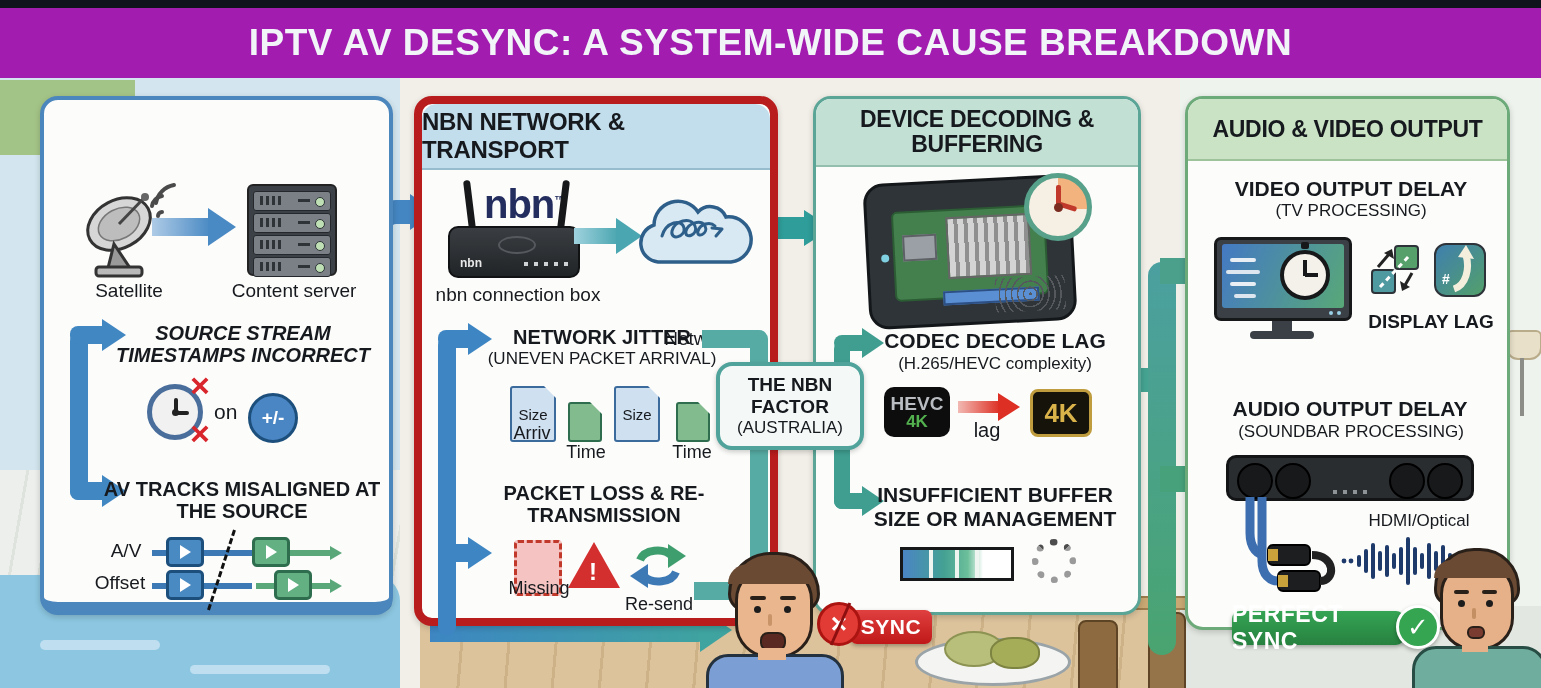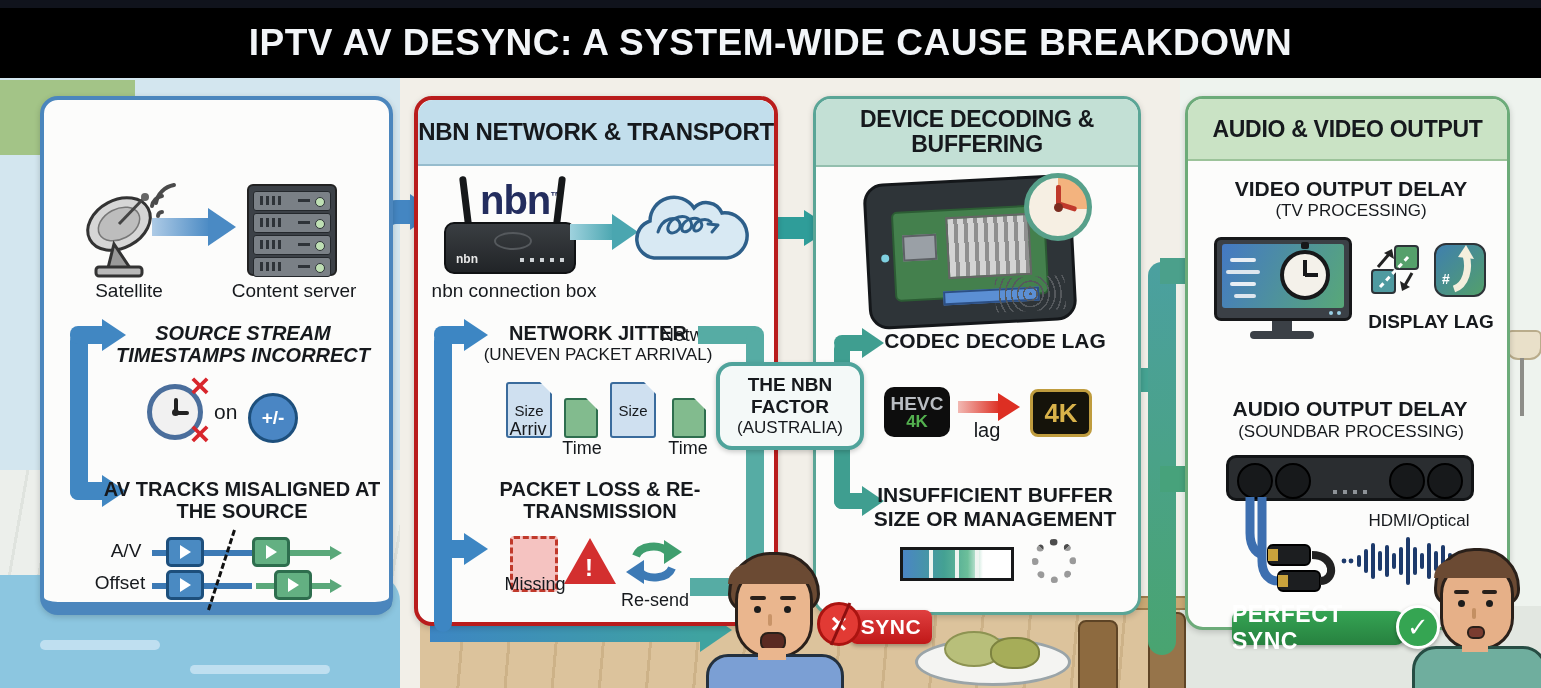--- a/index.html
+++ b/index.html
@@ -1,21 +1,21 @@
 <!DOCTYPE html>
 <html><head>
 <meta charset="utf-8">
 <style>
   html,body{margin:0;padding:0;background:#e8eef2;}
   #stage{position:relative;width:1541px;height:688px;overflow:hidden;
          font-family:"Liberation Sans","DejaVu Sans",sans-serif;color:#16191d;}
   .a{position:absolute;}
   
   .topstrip{left:0;top:0;width:1541px;height:8px;background:#10131c;}
-  .header{left:0;top:8px;width:1541px;height:70px;background:#000000;display:flex;align-items:center;justify-content:center;}
+  .header{left:0;top:8px;width:1541px;height:70px;background:#a21caf;display:flex;align-items:center;justify-content:center;}
   .header-title{color:#f2f5f8;font-size:37px;font-weight:bold;letter-spacing:.5px;}
   
   .panel{background:#fcfcfb;border-radius:18px;box-shadow:0 2px 6px rgba(0,0,0,.18);}
   .phead{position:absolute;left:0;top:0;width:100%;border-radius:15px 15px 0 0;
          display:flex;flex-direction:column;align-items:center;justify-content:center;}
   .pt{font-weight:bold;font-size:24px;letter-spacing:-0.3px;}
   .ps{font-size:17px;font-weight:600;margin-top:2px;}
   .cause{font-weight:bold;font-size:20px;line-height:1.12;text-align:center;}
   .csub{font-size:17px;text-align:center;line-height:1.1;}
   .cap{font-size:18px;text-align:center;}
@@ -175,21 +175,21 @@
         </div>
       <div class="a" style="left:212px;top:483px;width:78px;height:6px;background:#5aa87a;"></div>
       <div class="a trackbox tb-green" style="left:230px;top:470px;width:38px;height:30px;box-sizing:border-box;">
           <span class="play" style="border-top-width:7px;border-bottom-width:7px;border-left-width:11px;margin-left:3px;"></span>
         </div>
       <div class="a ah" style="left:286px;top:479px;border-top-width:7px;border-bottom-width:7px;border-left:12px solid #5aa87a;"></div>
       <div class="a" style="left:176px;top:428px;width:0;height:84px;border-left:3px dashed #111;transform:rotate(18deg);"></div>
     </div>
   </section>
 
-  <section class="a panel" style="left:414px;top:96px;width:364px;height:530px;border:4px solid #b91c1c;box-sizing:border-box;">
+  <section class="a panel" style="left:414px;top:96px;width:364px;height:530px;border:8px solid #b91c1c;box-sizing:border-box;">
     <div class="phead" style="height:64px;background:#c2deec;border-bottom:2px solid #96bccd;">
       <div class="pt">NBN NETWORK &amp; TRANSPORT</div>
     </div>
 
     <div class="a" style="left:62px;top:78px;font-size:40px;font-weight:bold;color:#232d5e;letter-spacing:-1px;">
       <span>nbn</span><sup style="font-size:12px;">™</sup>
     </div>
     <div class="a" style="left:44px;top:76px;width:7px;height:50px;background:#16181a;border-radius:4px;transform:rotate(-7deg);"></div>
     <div class="a" style="left:138px;top:76px;width:7px;height:50px;background:#16181a;border-radius:4px;transform:rotate(7deg);"></div>
     <div class="a" style="left:26px;top:122px;width:128px;height:48px;background:linear-gradient(180deg,#3a3e42,#212427);border:2px solid #101214;border-radius:10px;">
@@ -279,20 +279,21 @@
 
     <div class="a">
       <div class="a vbar" style="left:18px;top:242px;width:16px;height:168px;background:#3f9e90;"></div>
       <div class="a" style="left:18px;top:236px;width:30px;height:16px;background:#3f9e90;border-radius:8px 0 0 8px;"></div>
       <div class="a ah" style="left:46px;top:229px;border-top-width:15px;border-bottom-width:15px;border-left:22px solid #3f9e90;"></div>
       <div class="a" style="left:18px;top:394px;width:30px;height:16px;background:#3f9e90;border-radius:0 0 0 8px;"></div>
       <div class="a ah" style="left:46px;top:387px;border-top-width:15px;border-bottom-width:15px;border-left:22px solid #3f9e90;"></div>
     </div>
 
     <div class="a cause" style="left:64px;top:230px;width:230px;font-size:21px;">CODEC DECODE LAG</div>
+    <div class="a csub" style="left:54px;top:256px;width:250px;">(H.265/HEVC complexity)</div>
 
     <div class="a" style="left:68px;top:288px;width:66px;height:50px;background:#0d0d0d;border-radius:10px;display:flex;flex-direction:column;align-items:center;justify-content:center;line-height:1;">
       <span style="color:#b9bdc2;font-weight:bold;font-size:19px;">HEVC</span>
       <span style="color:#53b04f;font-weight:bold;font-size:17px;">4K</span>
     </div>
     <div class="a" style="left:142px;top:302px;width:42px;height:12px;background:linear-gradient(90deg,#f2b9b3,#dd2f23);"></div>
     <div class="a ah" style="left:182px;top:294px;border-top-width:14px;border-bottom-width:14px;border-left:22px solid #dd2f23;"></div>
     <div class="a" style="left:146px;top:320px;width:50px;text-align:center;font-size:20px;">lag</div>
     <div class="a" style="left:214px;top:290px;width:62px;height:48px;background:#15130a;border:3px solid #bf9c3e;border-radius:8px;display:flex;align-items:center;justify-content:center;box-sizing:border-box;">
       <span style="color:#d9b24a;font-weight:bold;font-size:26px;">4K</span>

